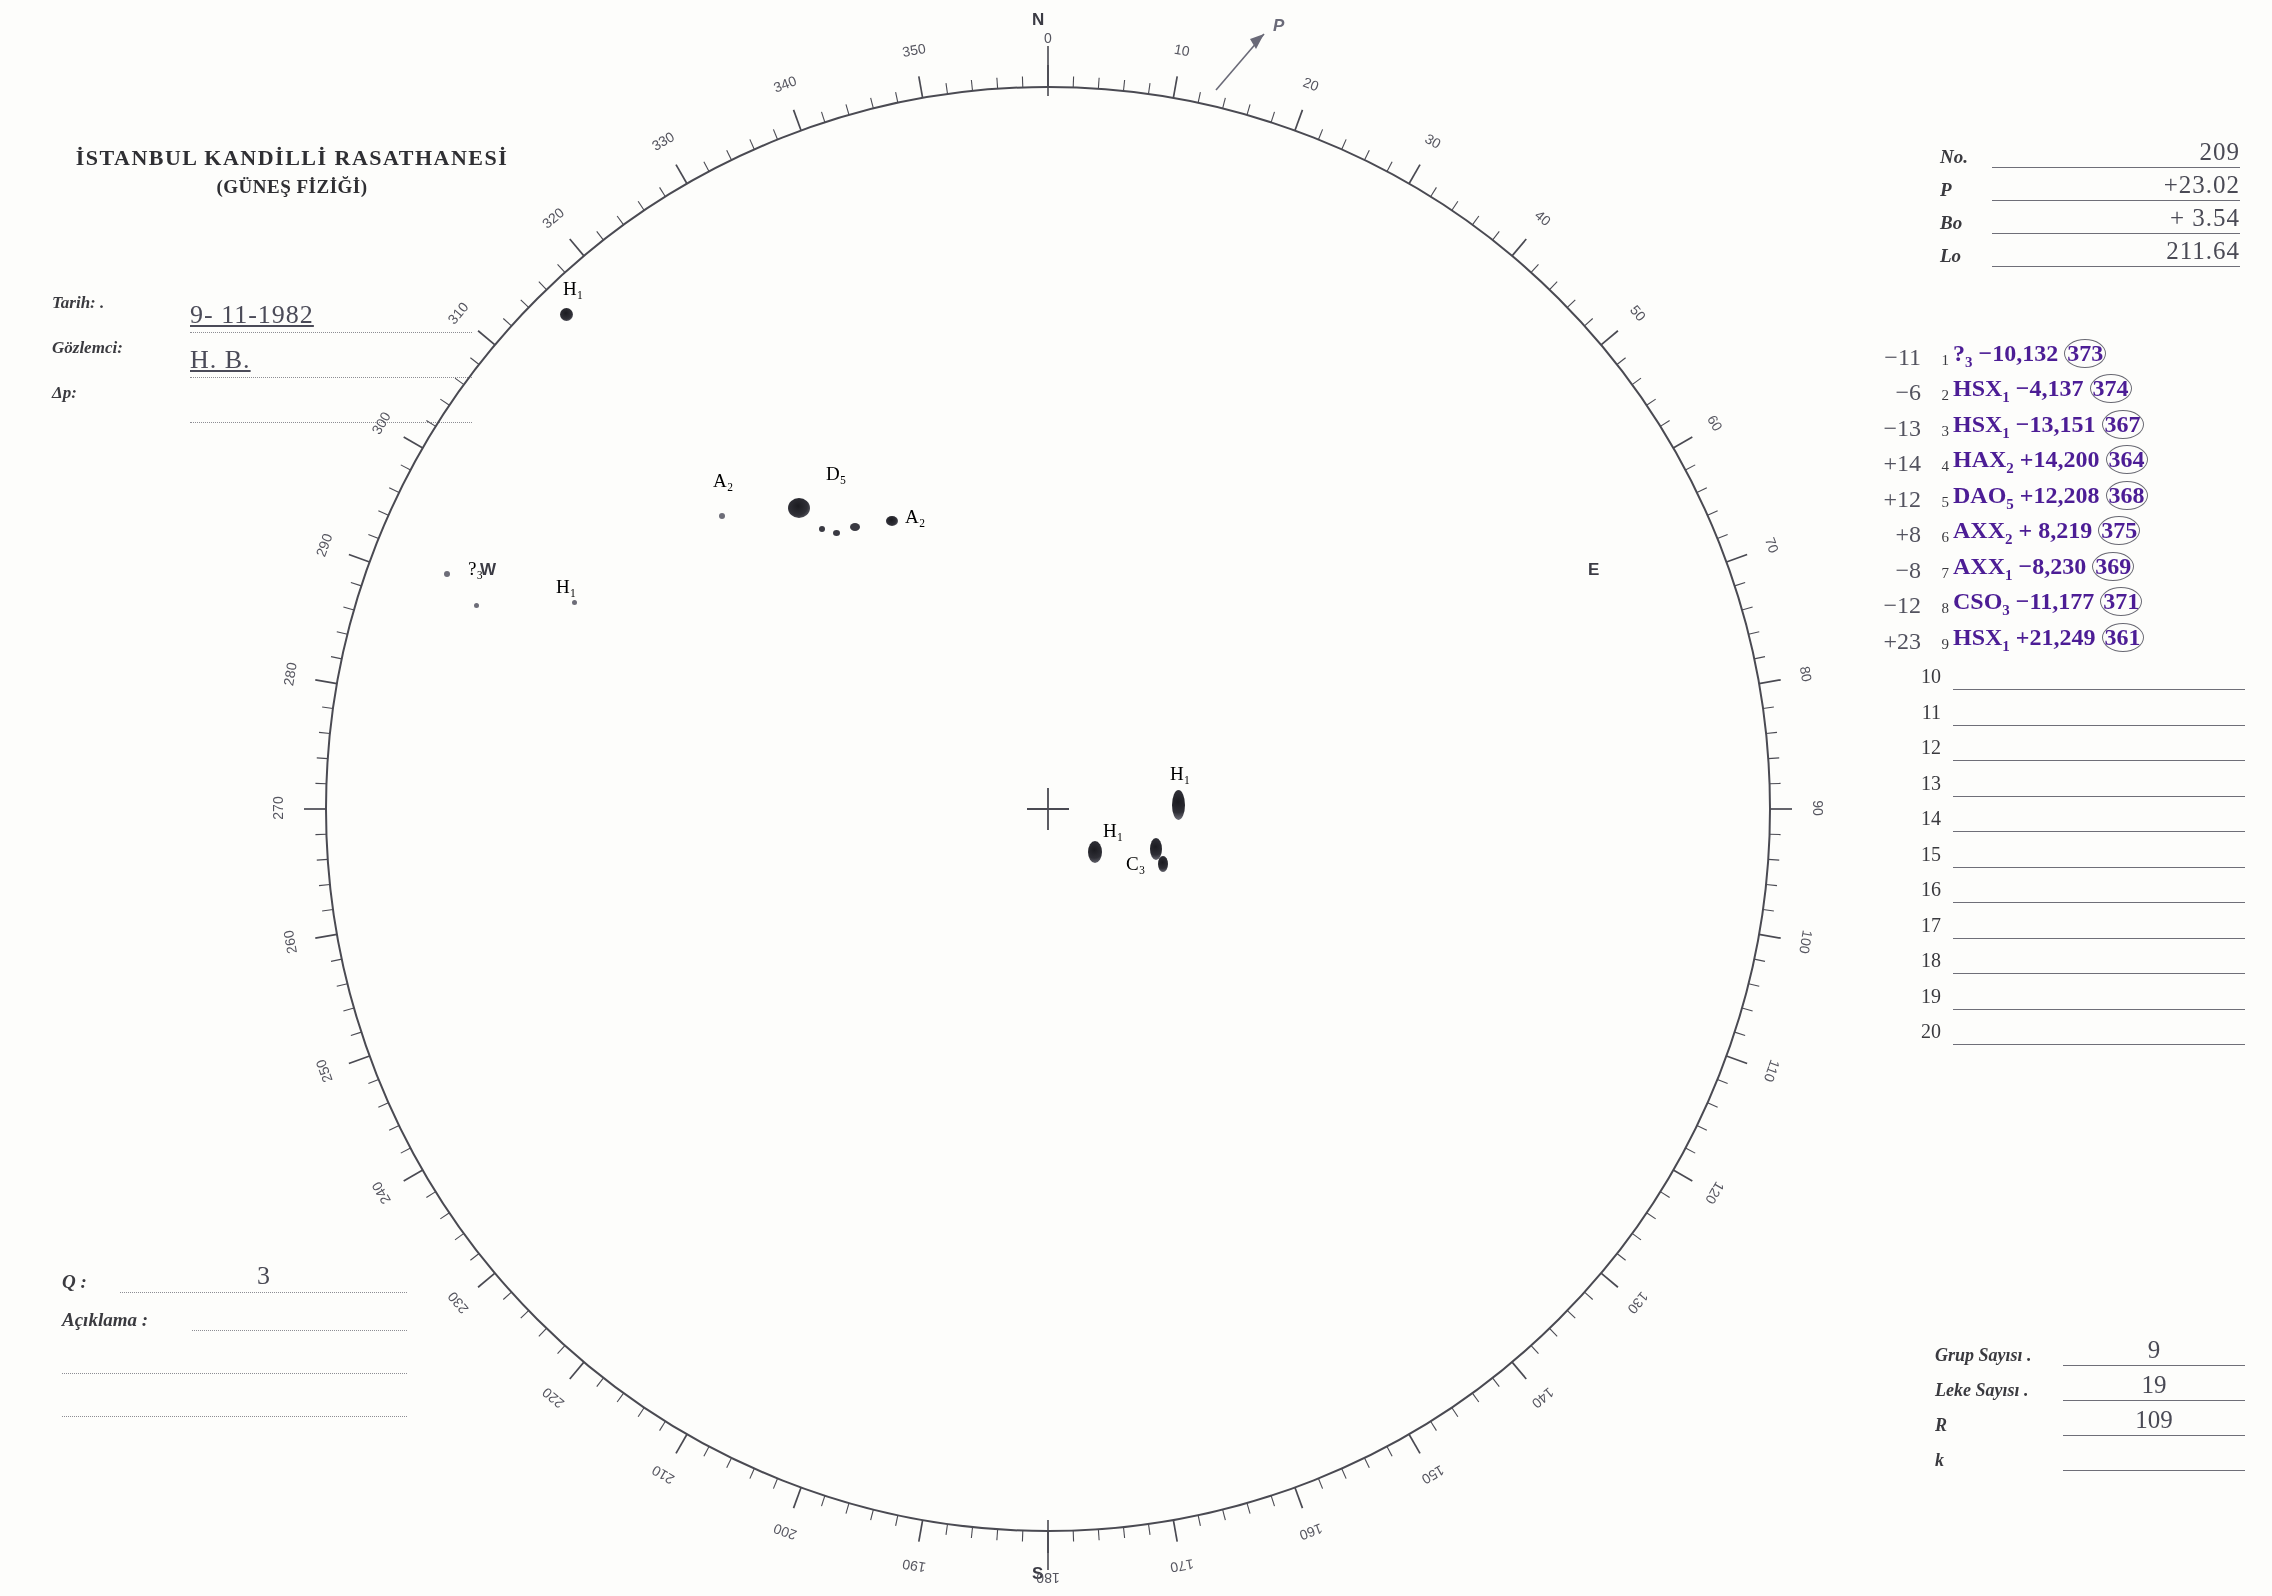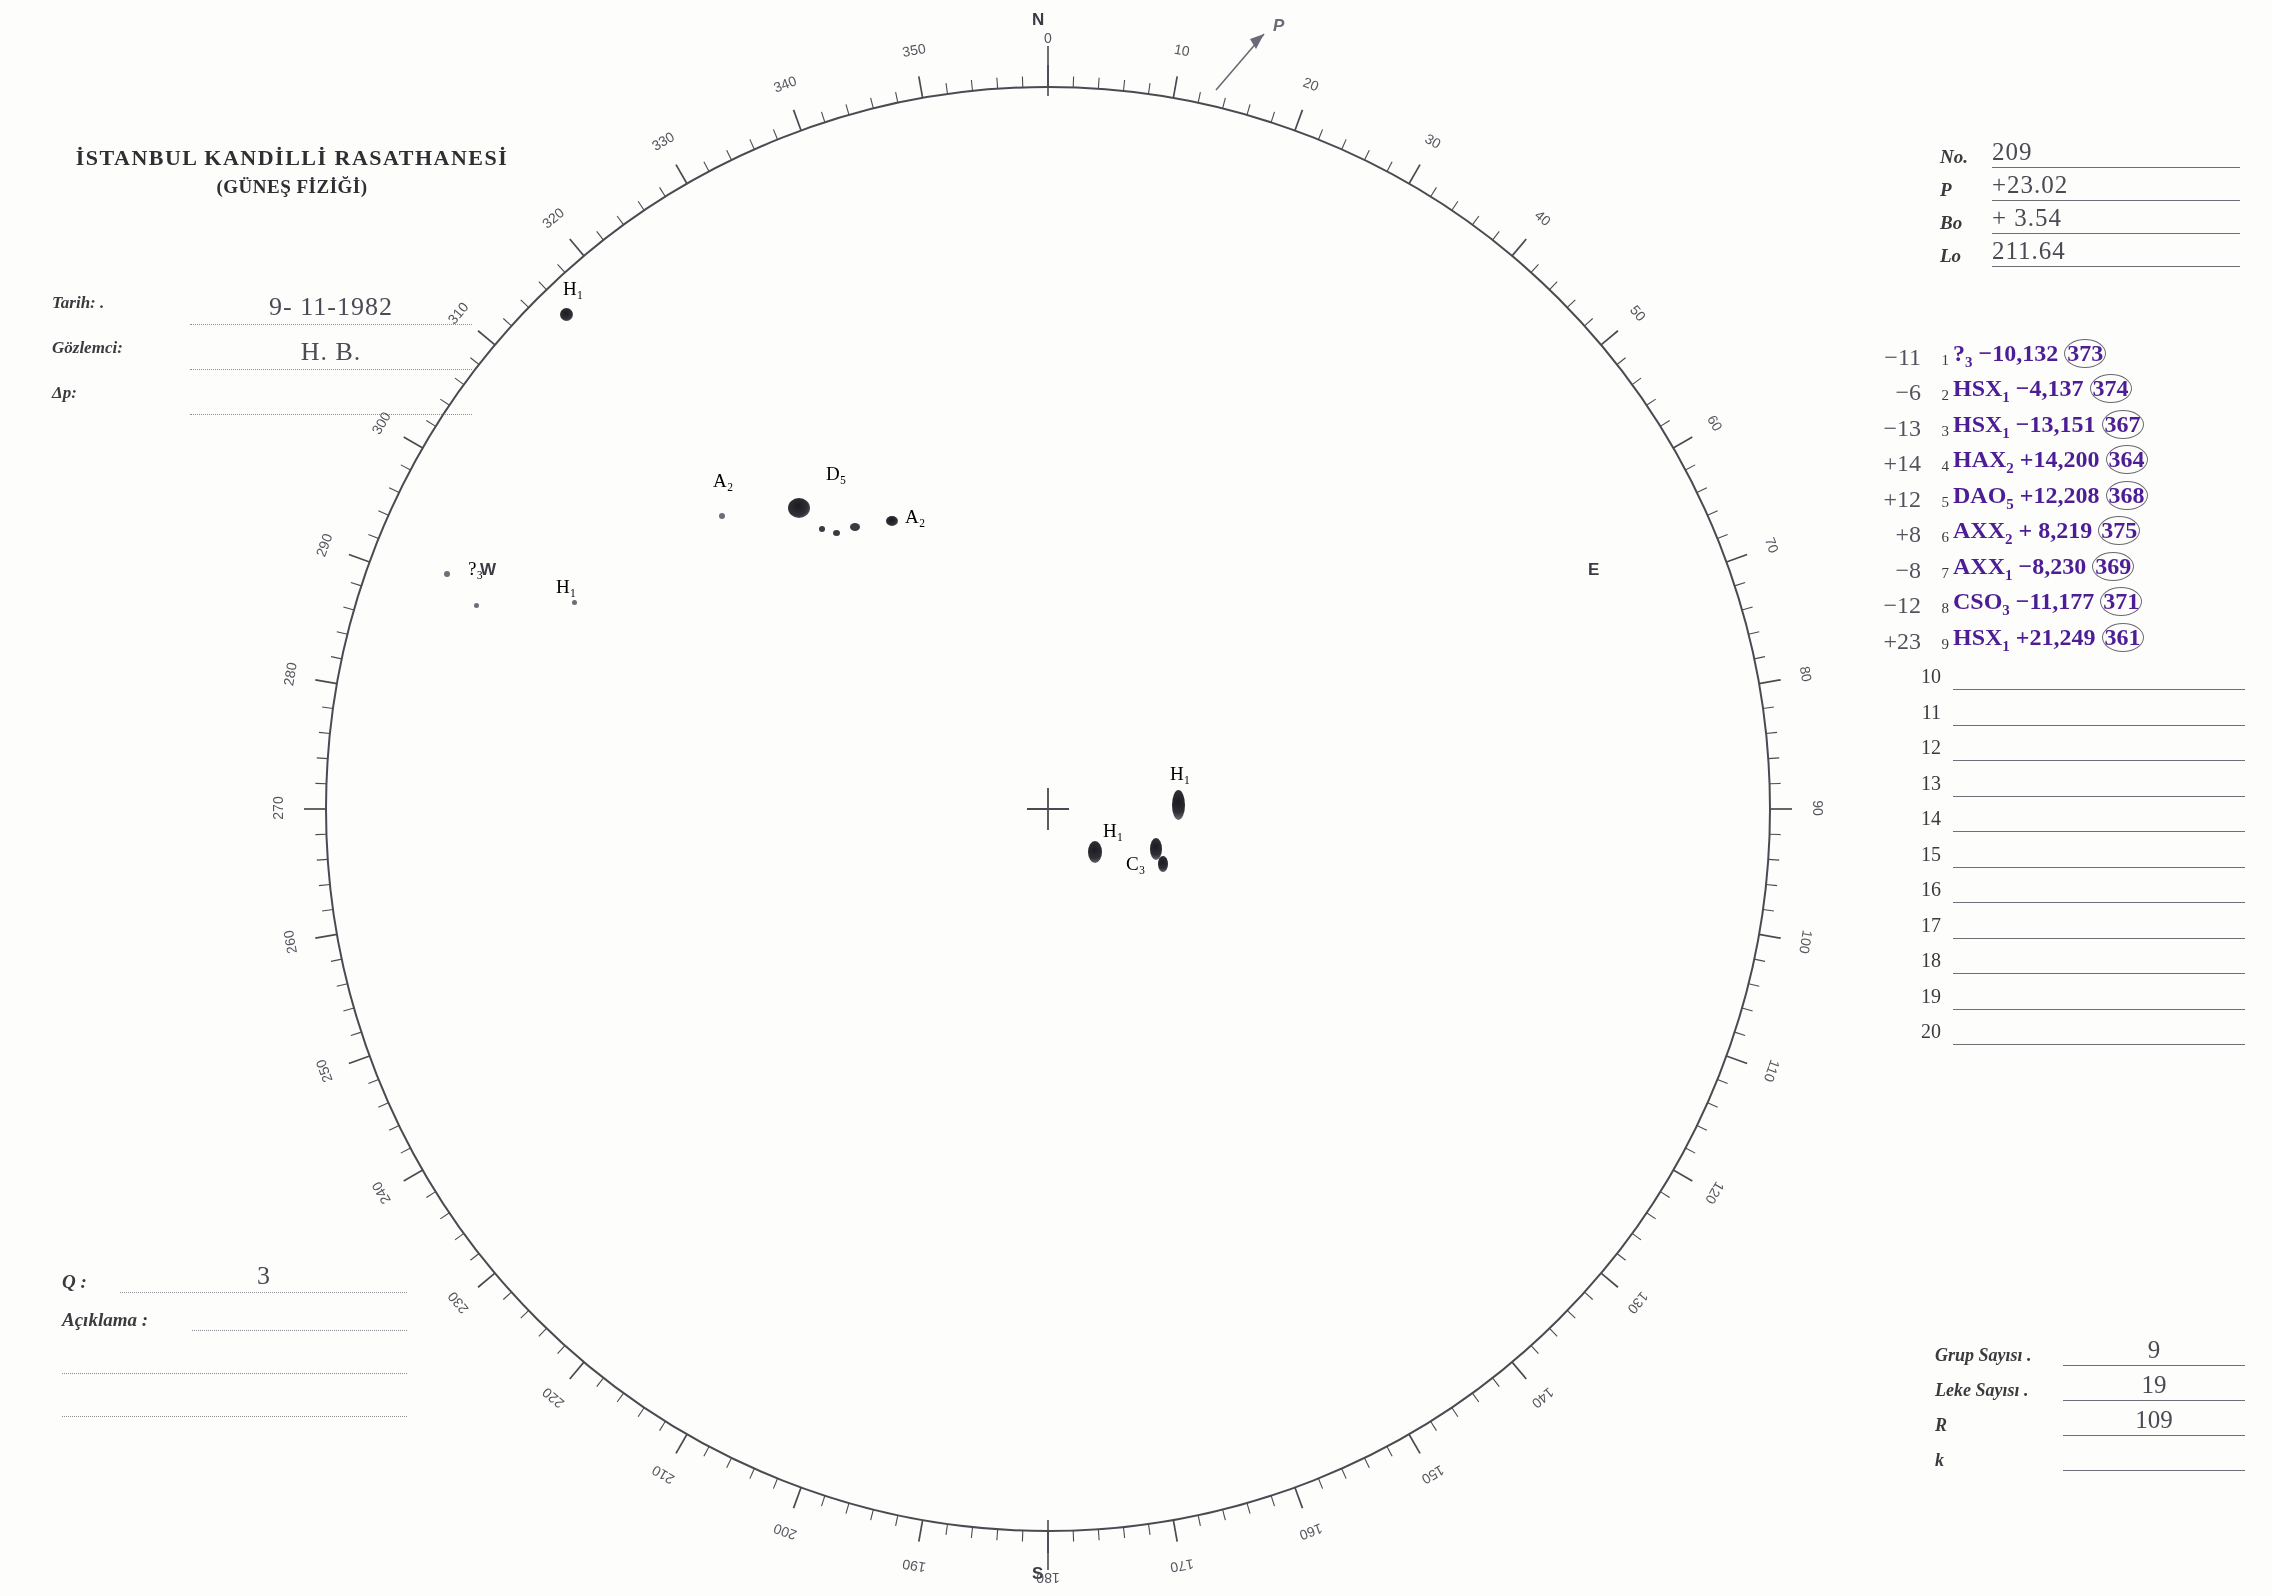--- a/index.html
+++ b/index.html
@@ -59,28 +59,29 @@
     font-style: italic;
     font-weight: bold;
     font-size: 17px;
     color: #3a3a3f;
     width: 138px;
     flex: none;
   }
   .fvalue {
     flex: 1;
     border-bottom: 1px dotted #8d8d93;
-    text-align: center;
+    text-align: left;
     padding-bottom: 2px;
     font-family: "Liberation Serif", serif;
     font-size: 26px;
     color: #4a4a55;
     letter-spacing: 1px;
     position: relative;
-    top: 12px;
+    top: 20px;
+    text-decoration: underline;
   }
   .hand {
     font-family: "Liberation Serif", serif;
     color: #4b4b58;
   }
   
   .q-block {
     position: absolute;
     left: 62px;
     top: 1255px;
@@ -131,21 +132,21 @@
     font-style: italic;
     font-weight: bold;
     font-size: 19px;
     width: 52px;
     flex: none;
     color: #3a3a3f;
   }
   .rt-val {
     flex: 1;
     border-bottom: 1px solid #6f6f78;
-    text-align: left;
+    text-align: right;
     font-size: 25px;
     color: #4a4a55;
     letter-spacing: 1px;
     padding-bottom: 1px;
   }
   
   .groups {
     position: absolute;
     left: 1855px;
     top: 335px;

